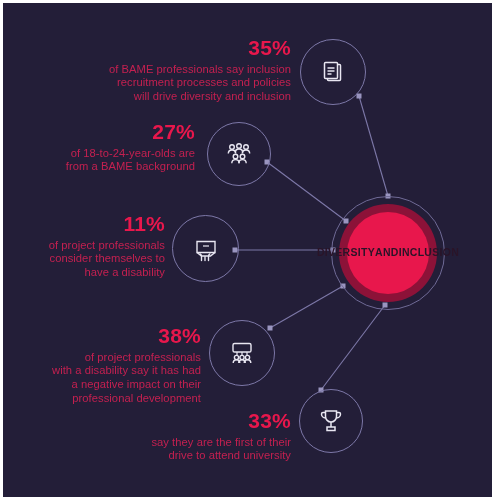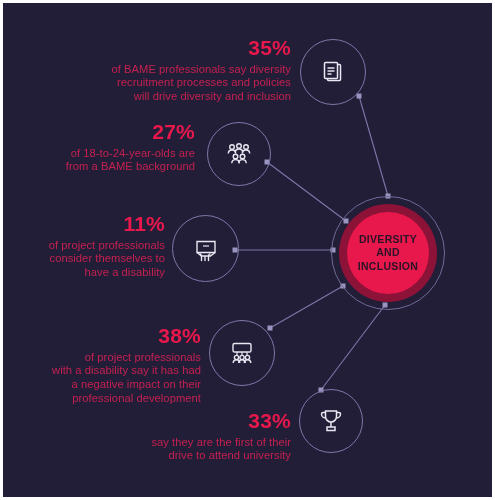--- a/index.html
+++ b/index.html
@@ -85,21 +85,21 @@
     justify-content: center;
   }
   .hub-core {
     width: 82px;
     height: 82px;
     border-radius: 50%;
     background: #e8174c;
     display: flex;
     align-items: center;
     justify-content: center;
-    flex-direction: column;
+    flex-direction: row;
   }
   .hub-label {
     color: #2a1428;
     font-size: 10.5px;
     font-weight: 700;
     line-height: 1.28;
     text-align: center;
     letter-spacing: 0.3px;
   }
 </style>
@@ -124,21 +124,21 @@
 
     <rect x="382.5" y="190.5" width="5" height="5" fill="#9a95c0"></rect>
     <rect x="340.5" y="215.5" width="5" height="5" fill="#9a95c0"></rect>
     <rect x="327.5" y="244.5" width="5" height="5" fill="#9a95c0"></rect>
     <rect x="337.5" y="280.5" width="5" height="5" fill="#9a95c0"></rect>
     <rect x="379.5" y="299.5" width="5" height="5" fill="#9a95c0"></rect>
   </svg>
 
   <div class="stat-block" style="left:72px; top:32px; width:216px;">
     <span class="stat-pct">35%</span>
-    <span class="stat-line">of BAME professionals say diversity</span>
+    <span class="stat-line">of BAME professionals say inclusion</span>
     <span class="stat-line">recruitment processes and policies</span>
     <span class="stat-line">will drive diversity and inclusion</span>
   </div>
   <div class="node-circle" style="left:297px; top:36px; width:66px; height:66px;">
     <svg width="30" height="30" viewBox="0 0 30 30" fill="none" stroke="#e9e7f2" stroke-width="1.5">
       <rect x="9.5" y="7.5" width="13" height="16" rx="1"></rect>
       <rect x="6.5" y="5.5" width="13" height="16" rx="1" fill="#231e38"></rect>
       <line x1="9.5" y1="11" x2="16.5" y2="11"></line>
       <line x1="9.5" y1="14" x2="16.5" y2="14"></line>
       <line x1="9.5" y1="17" x2="13.5" y2="17"></line>

